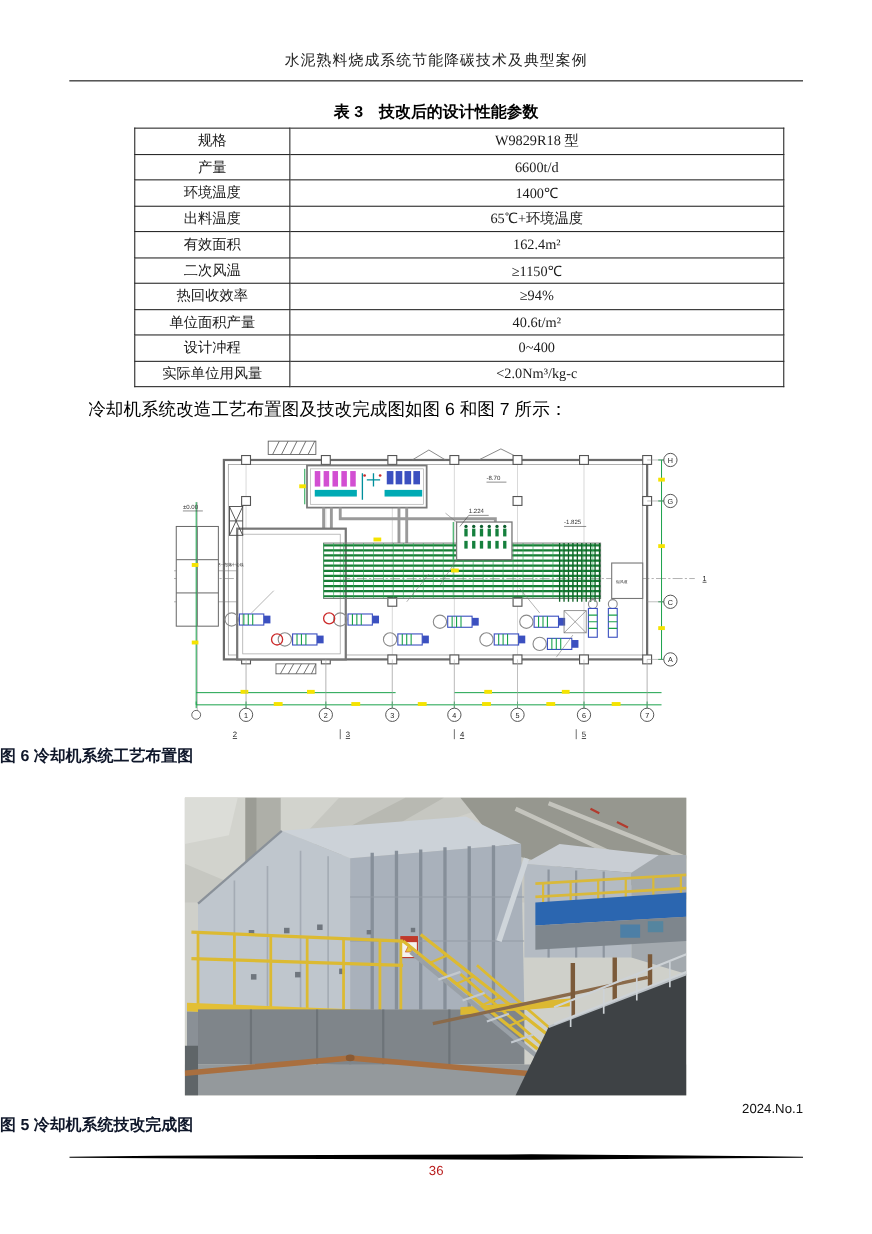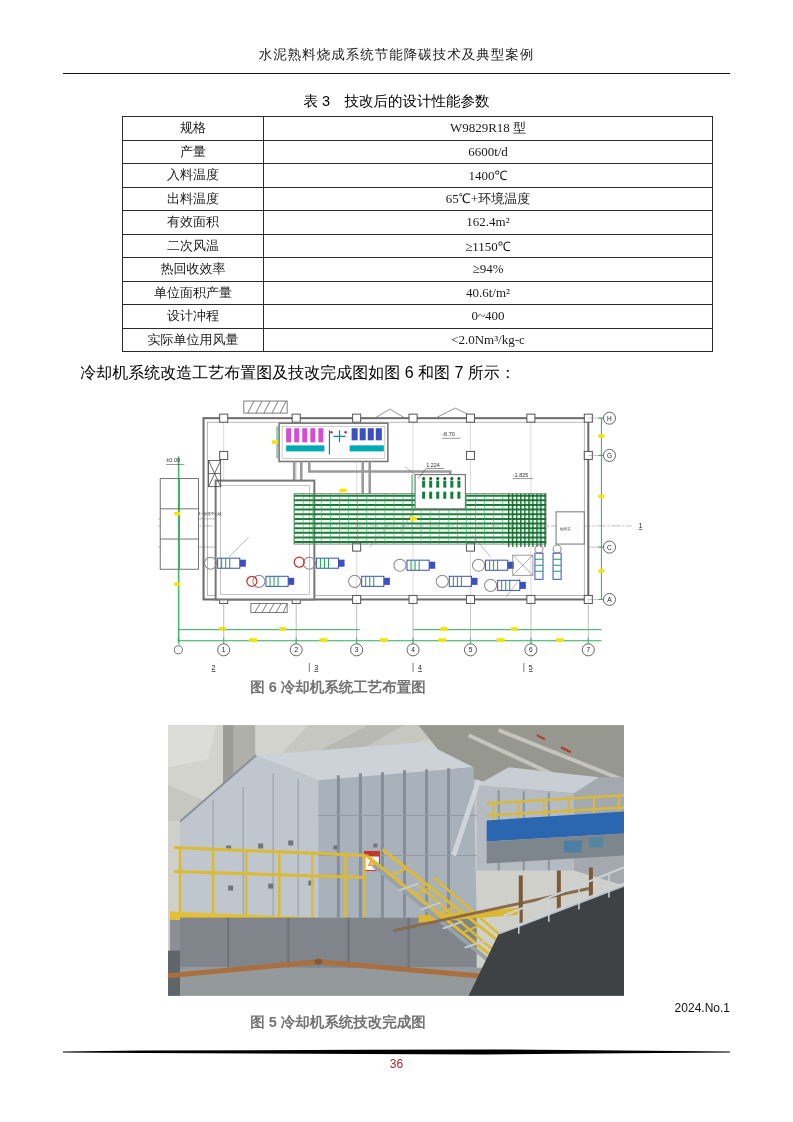--- a/index.html
+++ b/index.html
@@ -2,32 +2,32 @@
 <html><head>
 <meta charset="utf-8">
 <style>
   html,body{margin:0;padding:0;background:#ffffff;}
   .page{position:relative;width:793px;height:1122px;background:#ffffff;overflow:hidden;
         font-family:"Liberation Serif", serif;color:#1a1a1a;border-radius:19px;}
   .hdr-title{position:absolute;top:46px;left:0;width:793px;text-align:center;
              font-size:13.5px;letter-spacing:1px;color:#222;}
   .hdr-rule{position:absolute;top:73px;left:63px;width:667px;height:0;border-top:1.6px solid #111;}
   .tbl-title{position:absolute;top:92px;left:0;width:793px;text-align:center;
-             font-size:14.5px;font-weight:normal;font-family:"Liberation Sans",sans-serif;color:#000;}
+             font-size:14.5px;font-weight:bold;font-family:"Liberation Sans",sans-serif;color:#000;}
   table.spec{position:absolute;top:116px;left:98px;width:591px;height:236px;
              border-collapse:collapse;table-layout:fixed;font-size:13px;}
   table.spec td{border:1px solid #2b2b2b;text-align:center;vertical-align:middle;padding:0;}
   table.spec{border:1.5px solid #1d1d1d;margin-left:24px;}
   table.spec td.c1{width:140px;}
   .para{position:absolute;top:361px;left:45px;width:667px;font-size:16px;line-height:1.5;
         font-family:"Liberation Sans",sans-serif;color:#000;text-indent:2.2em;}
   .fig6{position:absolute;top:396px;left:158px;width:496px;height:278px;background:#fff;}
   .fig7{position:absolute;top:725px;left:168px;width:456px;height:271px;background:#cfd0ca;}
-  .cap{position:absolute;left:0;width:676px;text-align:center;font-size:14.5px;
-       font-family:"Liberation Sans",sans-serif;font-weight:600;color:#737373;}
+  .cap{position:absolute;left:0;width:676px;text-align:left;font-size:14.5px;
+       font-family:"Liberation Sans",sans-serif;font-weight:600;color:#0f172a;}
   .cap6{top:678px;}
   .cap7{top:1013px;}
   .ftr-rule{position:absolute;top:1049px;left:63px;width:667px;height:6px;}
   .ftr-page{position:absolute;top:1057px;left:0;width:793px;text-align:center;
             font-size:12px;font-family:"Liberation Sans",sans-serif;color:#b91c1c;}
   .ftr-issue{position:absolute;top:1001px;right:63px;font-size:12px;
              font-family:"Liberation Sans",sans-serif;color:#111;}
   svg text{font-family:"Liberation Sans",sans-serif;}
 </style>
 </head>
@@ -44,21 +44,21 @@
     <tbody>
         <tr>
           <td class="c1">规格</td>
           <td>W9829R18 型</td>
         </tr>
     <tr>
           <td class="c1">产量</td>
           <td>6600t/d</td>
         </tr>
     <tr>
-          <td class="c1">入料温度</td>
+          <td class="c1">环境温度</td>
           <td>1400℃</td>
         </tr>
     <tr>
           <td class="c1">出料温度</td>
           <td>65℃+环境温度</td>
         </tr>
     <tr>
           <td class="c1">有效面积</td>
           <td>162.4m²</td>
         </tr>

